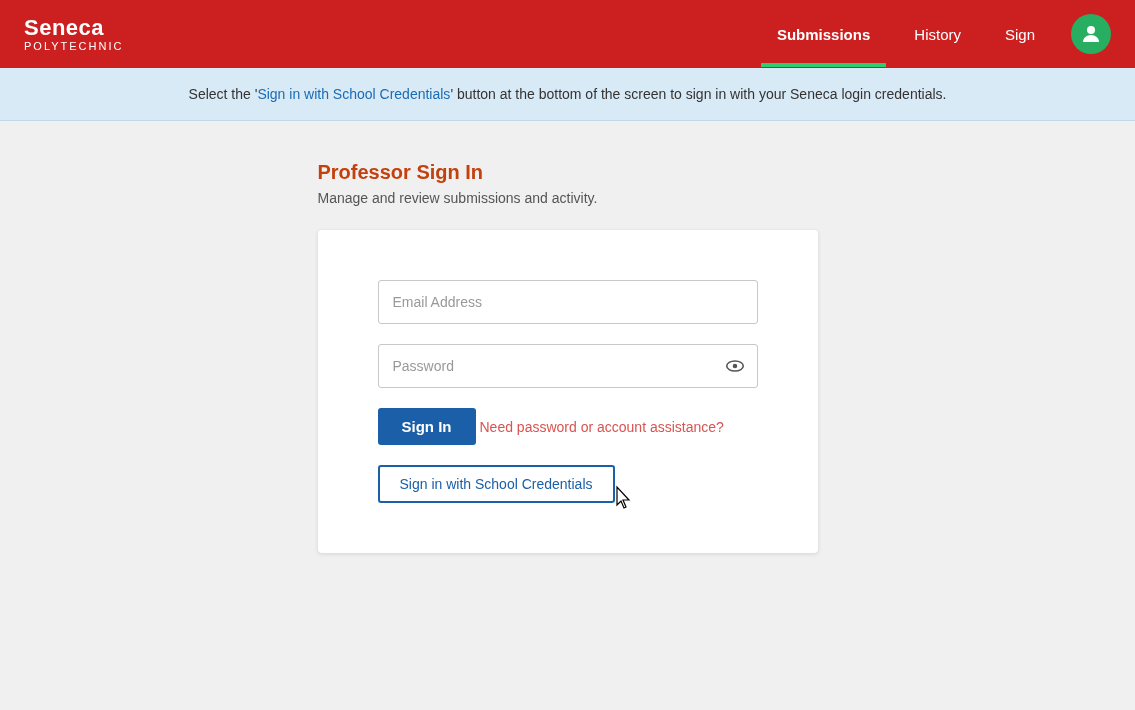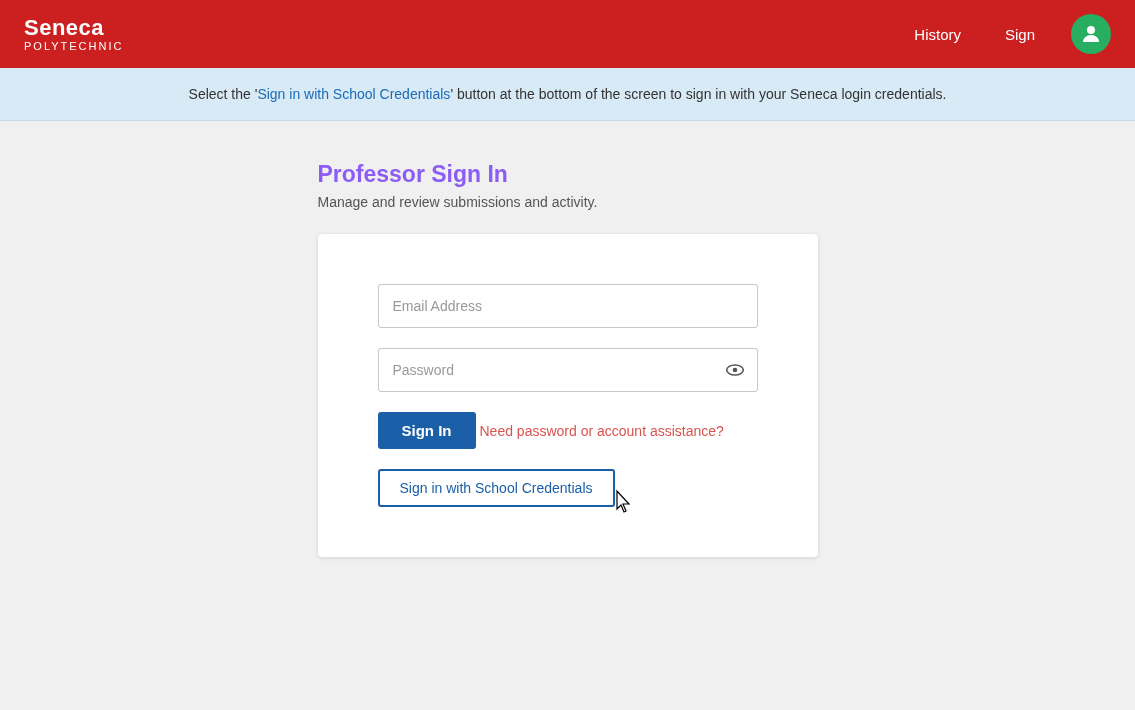--- a/index.html
+++ b/index.html
@@ -101,23 +101,23 @@
       display: flex;
       flex-direction: column;
       align-items: center;
       padding: 40px 0 40px 0;
     }
     .page-title-area {
       width: 500px;
       margin-bottom: 24px;
     }
     .page-title {
-      font-size: 23px;
-      font-weight: bold;
-      color: #8b5cf6;
+      font-size: 20px;
+      font-weight: bold;
+      color: #c2410c;
       margin-bottom: 6px;
     }
     .page-subtitle {
       font-size: 14px;
       color: #555;
     }
 
     
     .signin-card {
       background: white;
@@ -219,20 +219,21 @@
   </style>
 </head>
 <body>
 
 <header class="header">
   <div class="logo-area">
     <span class="logo-seneca">Seneca</span>
     <span class="logo-polytechnic">POLYTECHNIC</span>
   </div>
   <div class="nav-items">
+    <a class="nav-item active" href="#">Submissions</a>
     <a class="nav-item" href="#">History</a>
     <a class="nav-item" href="#">Sign</a>
     <div class="user-icon-btn">
       <svg viewBox="0 0 24 24" fill="white">
         <circle cx="12" cy="8" r="4"></circle>
         <path d="M4 20c0-4 3.6-7 8-7s8 3 8 7"></path>
       </svg>
     </div>
   </div>
 </header>

